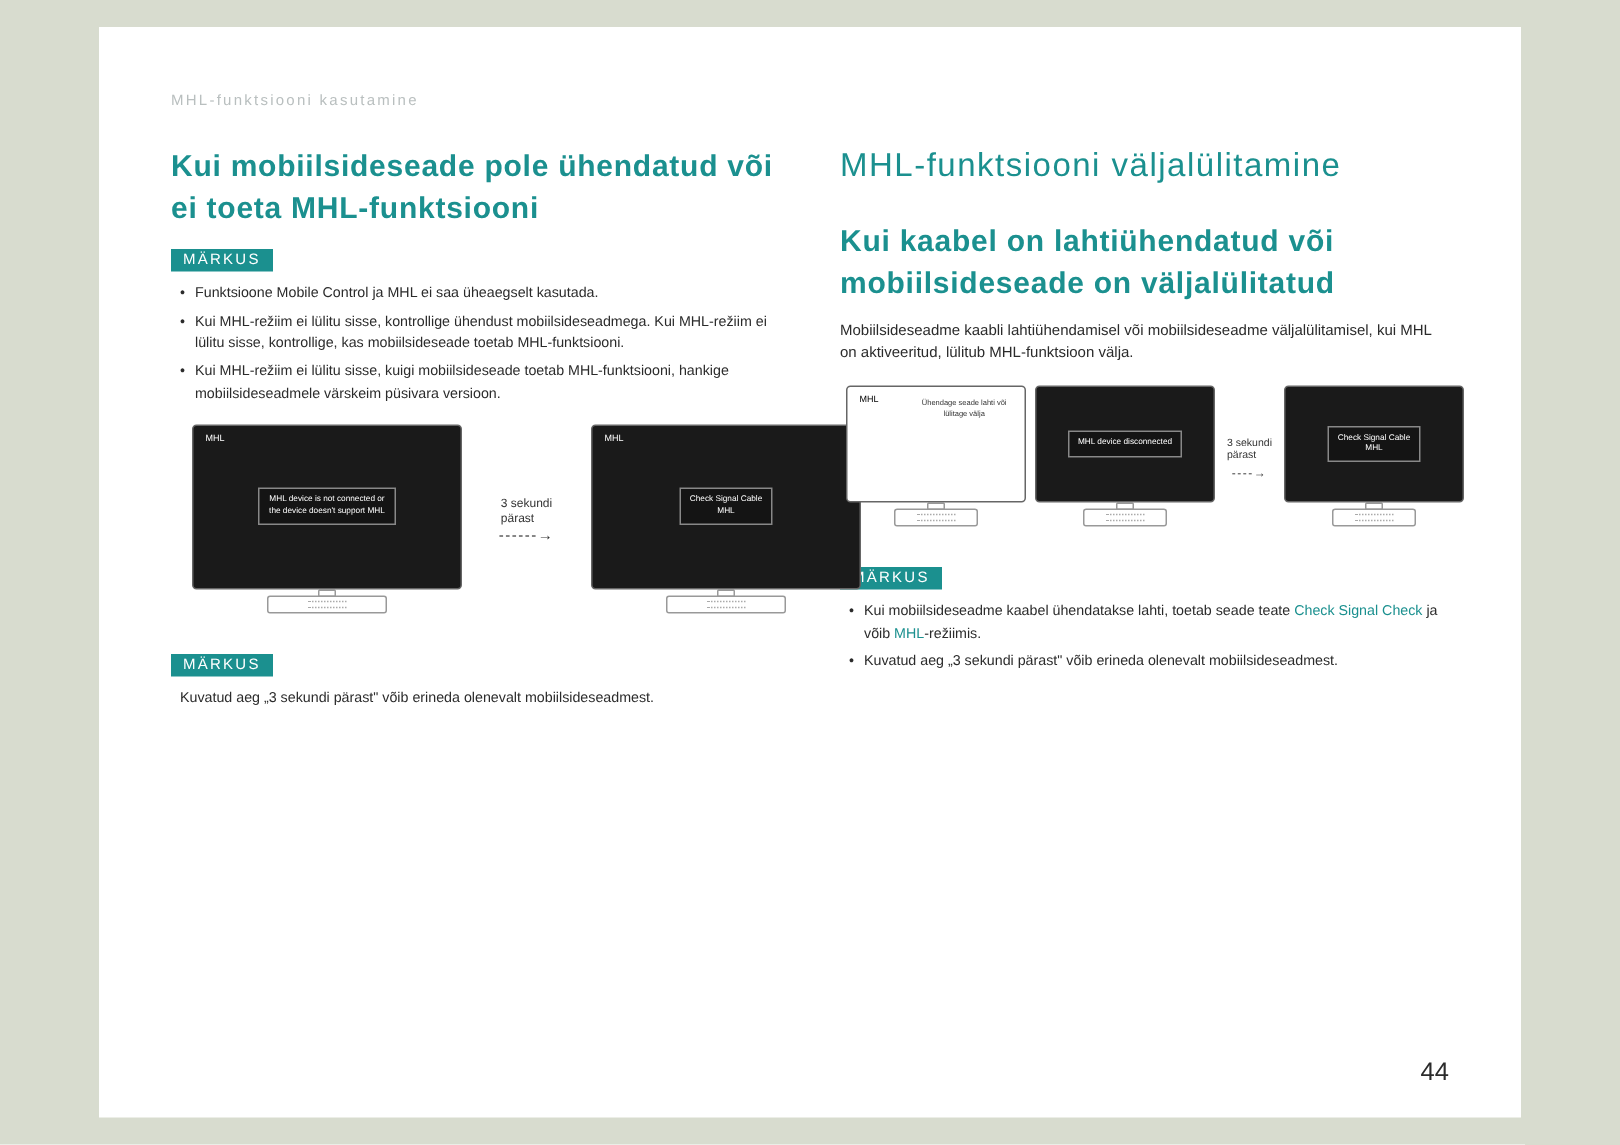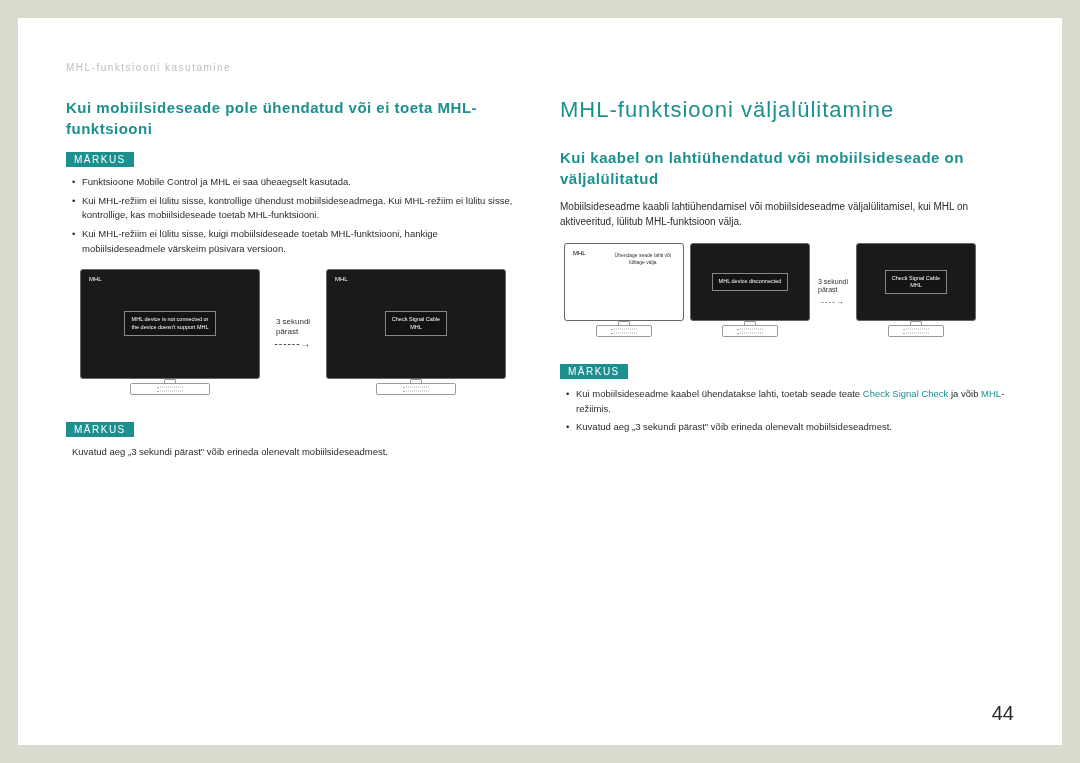--- a/index.html
+++ b/index.html
@@ -6,39 +6,39 @@
   html, body { width: 100%; height: 100%; }
   body {
     background: #d8dccf;
     font-family: Arial, Helvetica, sans-serif;
     display: flex;
     justify-content: center;
     align-items: flex-start;
     padding: 18px 0;
   }
   .page {
-    width: 1044px;
+    width: 948px;
     height: 727px;
     background: #ffffff;
     position: relative;
     padding: 44px 48px 30px 48px;
   }
   .header-label {
     font-size: 10px;
     letter-spacing: 1.5px;
     color: #b9bfbf;
     margin-bottom: 24px;
   }
   .columns {
     display: flex;
     gap: 40px;
   }
   .col { flex: 1; min-width: 0; }
   .section-title-teal {
-    font-size: 15px;
+    font-size: 20px;
     font-weight: bold;
     color: #1b908f;
     letter-spacing: 0.5px;
     line-height: 1.4;
     margin-bottom: 10px;
   }
   .section-title-big {
     font-size: 22px;
     color: #1b908f;
     letter-spacing: 1px;
@@ -83,21 +83,21 @@
     font-size: 10px;
     line-height: 1.5;
     color: #2b2b2b;
     margin-bottom: 14px;
   }
   .accent { color: #1b908f; }
 
   .monitor-row {
     display: flex;
     align-items: center;
-    gap: 10px;
+    gap: 20px;
     margin: 10px 0 20px 14px;
   }
   .monitor-row.small .monitor { width: 120px; height: 78px; }
   .monitor-row.small .stand  { width: 56px; }
   .monitor {
     width: 180px;
     height: 110px;
     border: 1px solid #666;
     border-radius: 3px;
     background: #1a1a1a;
@@ -145,21 +145,21 @@
   .arrow-block {
     display:flex; flex-direction:column; align-items:center; justify-content:center;
     font-size:8px; color:#333; line-height:1.2;
     min-width: 46px;
   }
   .arrow-block .dashes { letter-spacing:1px; margin-top:2px; font-size:10px; }
 
   .page-number {
     position: absolute;
     bottom: 20px; right: 48px;
-    font-size: 20px;
+    font-size: 17px;
     color: #2b2b2b;
     margin-left: 36px;
   }
 </style>
 </head>
 <body>
 
 <div class="page">
   <div class="header-label">MHL-funktsiooni kasutamine</div>
 

